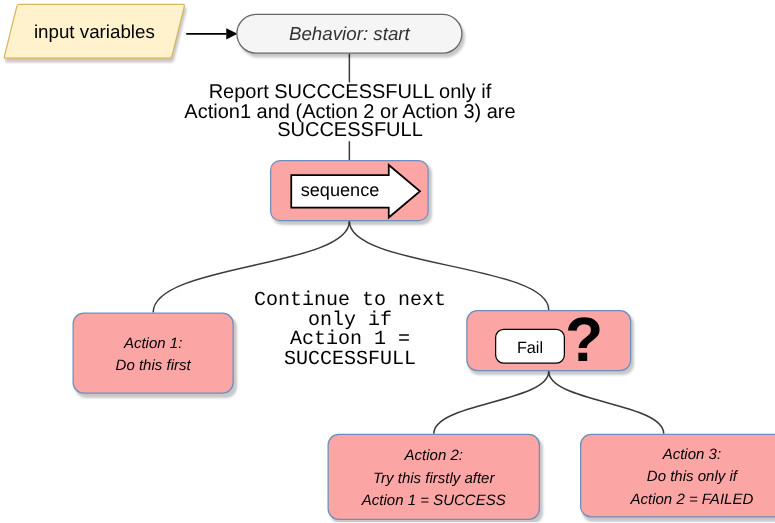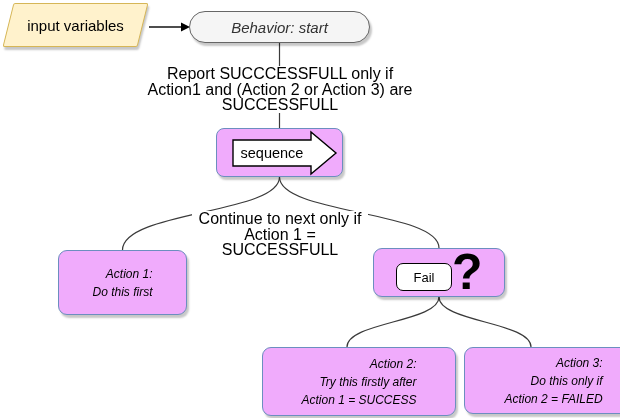--- a/index.html
+++ b/index.html
@@ -5,23 +5,23 @@
   html,body{margin:0;padding:0;background:#ffffff;}
   #canvas{
     position:relative;width:620px;height:418px;background:#ffffff;
     font-family:"Liberation Sans","DejaVu Sans",sans-serif;color:#000;
     overflow:hidden;
   }
   #edges{position:absolute;left:0;top:0;width:620px;height:418px;z-index:1;}
   .node{position:absolute;box-sizing:border-box;z-index:2;}
   .shadow{box-shadow:2px 3px 2px rgba(0,0,0,0.22);}
   .blue{
-    background:#f0abfc;border:1.3px solid #6C8EBF;border-radius:9px;
+    background:#fca5a5;border:1.3px solid #6C8EBF;border-radius:9px;
   }
-  .center-flex{display:flex;align-items:center;justify-content:center;text-align:right;}
+  .center-flex{display:flex;align-items:center;justify-content:center;text-align:center;}
 
   
   #input-node{
     left:8px;top:3px;width:135px;height:44px;
     background:#FFF2CC;border:1.6px solid #D6B656;border-radius:2px;
     transform:skewX(-14deg);transform-origin:center;
     box-shadow:2px 3px 2px rgba(0,0,0,0.22);
   }
   #input-node .label{
     position:absolute;inset:0;transform:skewX(14deg);
@@ -35,34 +35,34 @@
     background:#F5F5F5;border:1.3px solid #666666;
     font-style:italic;font-size:15px;color:#333333;
   }
 
   
   .edge-label{
     position:absolute;z-index:3;background:#ffffff;
     font-size:16px;line-height:15.5px;text-align:center;
   }
   #report-note{left:120px;top:66px;width:320px;}
-  #continue-note{left:192px;top:211px;width:176px;}
+  #continue-note{left:192px;top:233px;width:176px;font-family:Liberation Mono, monospace;}
 
   
   #sequence-node{left:216px;top:128px;width:127px;height:49px;border-radius:8px;}
   #sequence-node svg{position:absolute;left:0;top:0;}
   #sequence-node .label{
     position:absolute;left:10px;top:0;width:90px;height:48px;
     display:flex;align-items:center;justify-content:center;font-size:14.5px;
   }
 
   
   .leaf{font-style:italic;font-size:12px;line-height:18px;}
   #action1-node{left:58px;top:250px;width:129px;height:65px;}
-  #action2-node{left:262px;top:347px;width:194px;height:69px;}
+  #action2-node{left:262px;top:347px;width:170px;height:69px;}
   #action3-node{left:450px;top:347px;width:179px;height:67px;margin-left:14px;}
 
   
   #fallback-node{left:373px;top:248px;width:132px;height:49px;}
   #fail-badge{
     position:absolute;left:22px;top:14px;width:54px;height:26px;
     background:#ffffff;border:1.4px solid #000;border-radius:7px;
     display:flex;align-items:center;justify-content:center;font-size:13px;
   }
   #question-mark{

